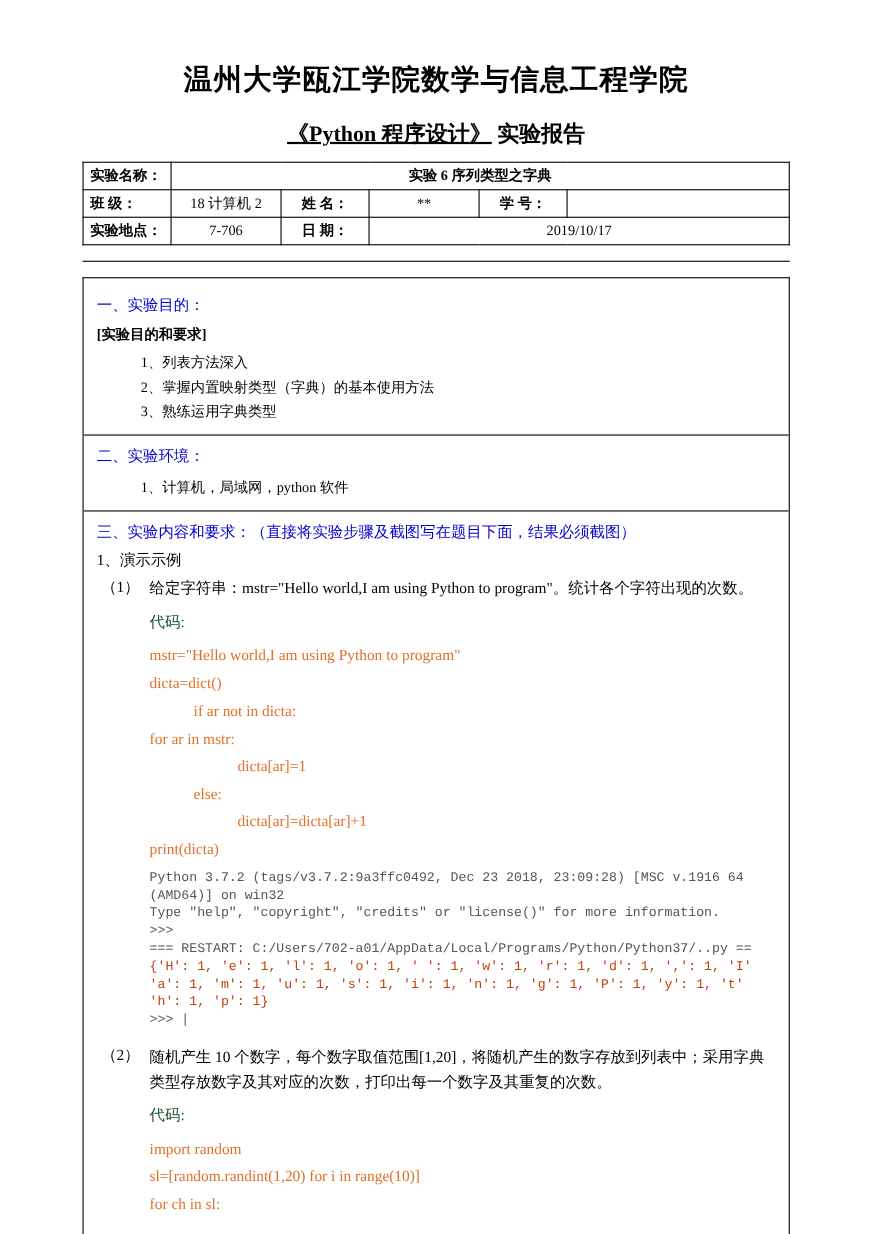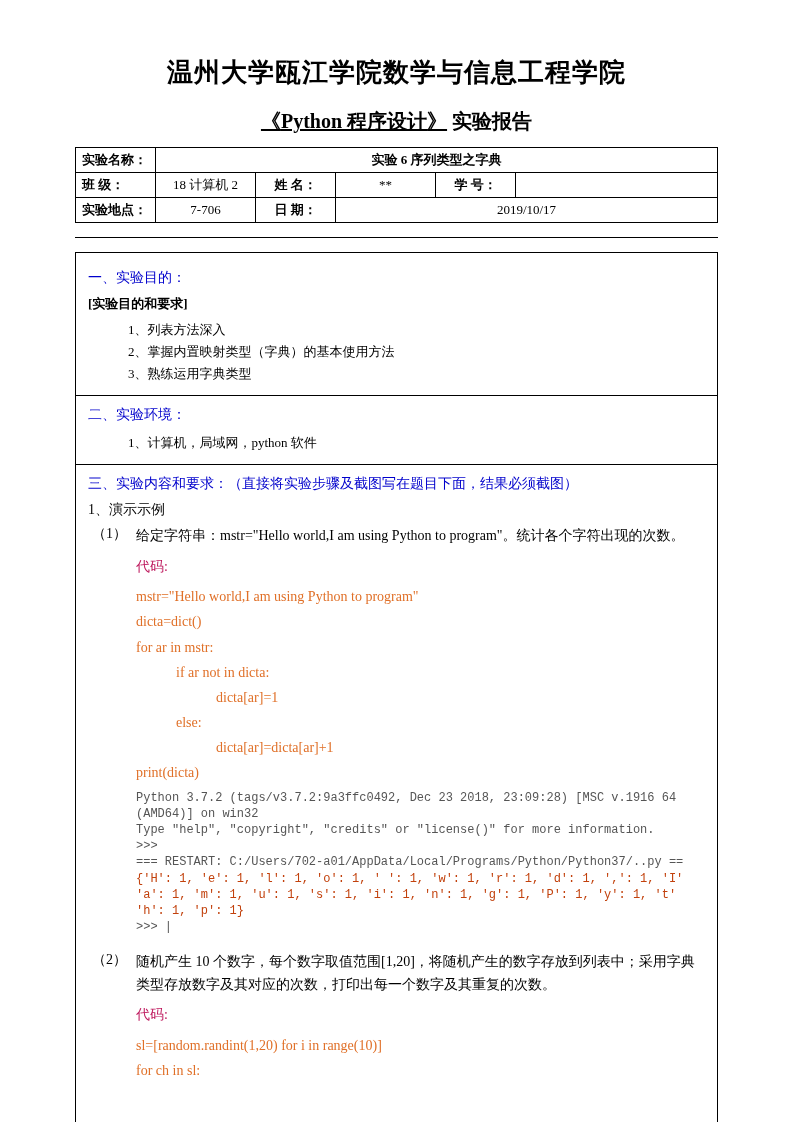--- a/index.html
+++ b/index.html
@@ -78,21 +78,21 @@
       font-size: 14px;
       margin: 6px 0;
     }
     .q-row {
       display: flex;
       margin-top: 4px;
     }
     .q-num { width: 48px; flex-shrink: 0; padding-left: 4px; font-size: 14px; }
     .q-body { flex: 1; font-size: 14px; line-height: 1.6; }
     .code-label {
-      color: #be185d;
+      color: #14532d;
       font-size: 14px;
       margin: 8px 0 6px 0;
     }
     .code-line {
       color: #e07028;
       font-size: 14px;
       line-height: 1.8;
       font-family: "SimSun", "宋体", serif;
     }
     .indent1 { padding-left: 40px; }
@@ -164,22 +164,22 @@
   <div class="section-title">三、实验内容和要求：（直接将实验步骤及截图写在题目下面，结果必须截图）</div>
   <div class="body-text">1、演示示例</div>
 
   <div class="q-row">
     <div class="q-num">（1）</div>
     <div class="q-body">
       <div>给定字符串：mstr="Hello world,I am using Python to program"。统计各个字符出现的次数。</div>
       <div class="code-label">代码:</div>
       <div class="code-line">mstr="Hello world,I am using Python to program"</div>
       <div class="code-line">dicta=dict()</div>
+      <div class="code-line indent1">if ar not in dicta:</div>
       <div class="code-line">for ar in mstr:</div>
-      <div class="code-line indent1">if ar not in dicta:</div>
       <div class="code-line indent2">dicta[ar]=1</div>
       <div class="code-line indent1">else:</div>
       <div class="code-line indent2">dicta[ar]=dicta[ar]+1</div>
       <div class="code-line">print(dicta)</div>
       <div class="console">
         <div>Python 3.7.2 (tags/v3.7.2:9a3ffc0492, Dec 23 2018, 23:09:28) [MSC v.1916 64</div>
         <div>(AMD64)] on win32</div>
         <div>Type "help", "copyright", "credits" or "license()" for more information.</div>
         <div>&gt;&gt;&gt;</div>
         <div>=== RESTART: C:/Users/702-a01/AppData/Local/Programs/Python/Python37/..py ==</div>
@@ -189,18 +189,19 @@
         <div>&gt;&gt;&gt; |</div>
       </div>
     </div>
   </div>
 
   <div class="q-row" style="margin-top:10px">
     <div class="q-num">（2）</div>
     <div class="q-body">
       <div>随机产生 10 个数字，每个数字取值范围[1,20]，将随机产生的数字存放到列表中；采用字典类型存放数字及其对应的次数，打印出每一个数字及其重复的次数。</div>
       <div class="code-label">代码:</div>
+      <div class="code-line">import random</div>
       <div class="code-line">sl=[random.randint(1,20) for i in range(10)]</div>
       <div class="code-line">for ch in sl:</div>
     </div>
   </div>
 
 </div>
 
 </body></html>

